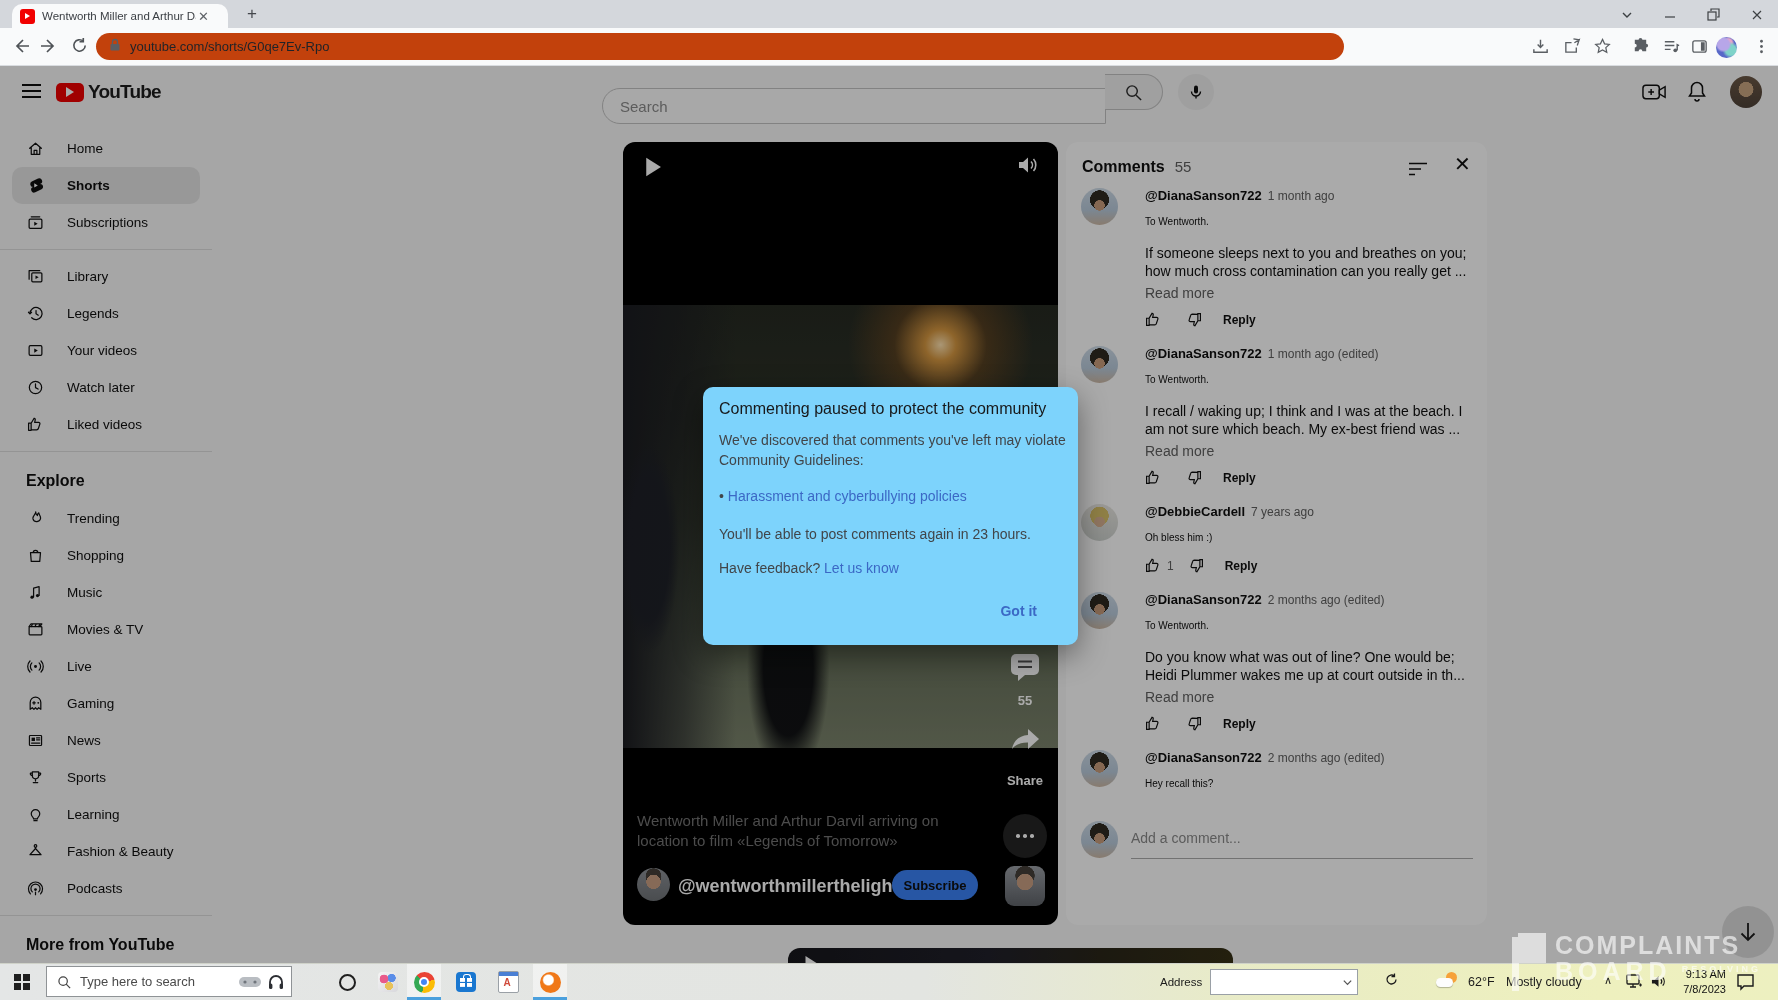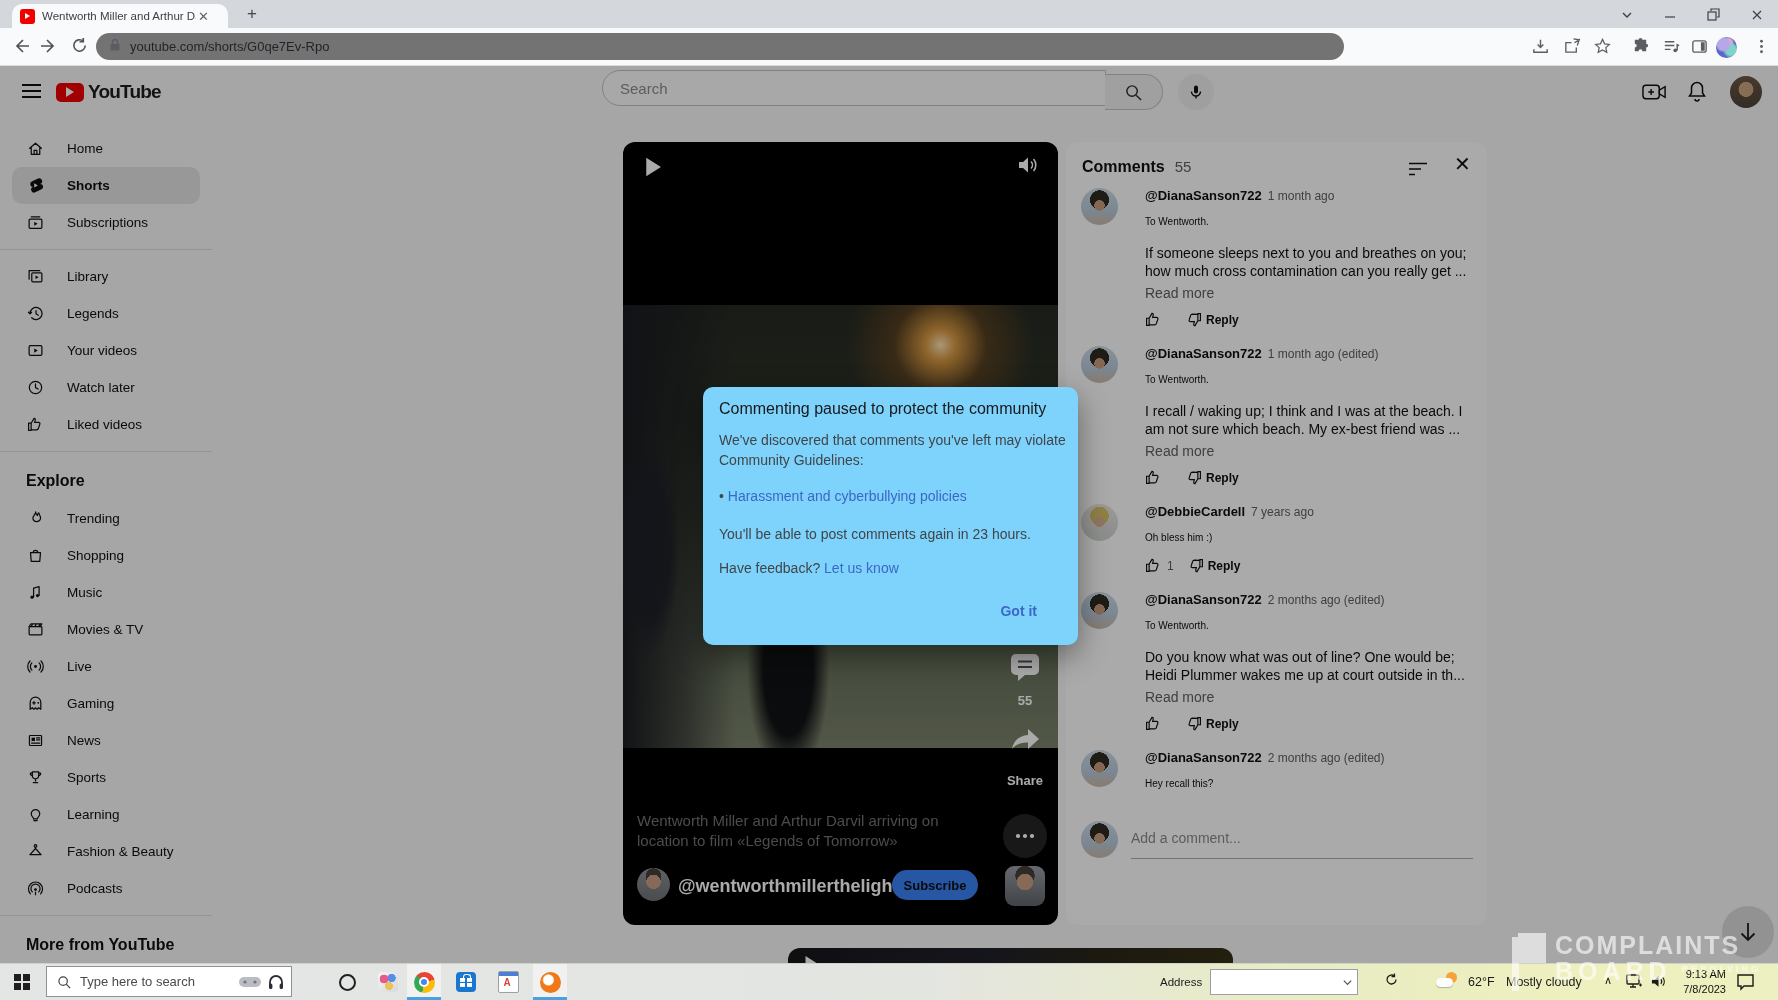--- a/index.html
+++ b/index.html
@@ -15,39 +15,39 @@
   .tab-title{font-size:11.5px;color:#3b3f44;white-space:nowrap;overflow:hidden;width:154px;}
   .tab-close{font-size:13px;color:#5f6368;margin-left:2px;line-height:1;}
   .newtab{position:absolute;left:243px;top:5px;width:18px;height:18px;color:#44474c;
     font-size:17px;line-height:18px;text-align:center;}
   .wc{position:absolute;top:5px;width:20px;height:18px;color:#3c4043;font-size:12px;
     text-align:center;line-height:18px;}
   .wc svg{vertical-align:middle;}
   #navbar{position:absolute;top:28px;left:0;width:1778px;height:38px;background:#f9fafb;
     border-bottom:1px solid #d9dce0;box-sizing:border-box;}
   .nav-ic{position:absolute;top:8px;width:22px;height:22px;color:#4f5357;text-align:center;}
-  .omnibox{position:absolute;left:96px;top:5px;width:1248px;height:27px;background:#737373;
+  .omnibox{position:absolute;left:96px;top:5px;width:1248px;height:27px;background:#c2410c;
     border-radius:14px;display:flex;align-items:center;padding-left:13px;box-sizing:border-box;}
   .url{font-size:13px;color:#1f2328;margin-left:9px;}
   .tool-ic{position:absolute;top:9px;width:20px;height:20px;color:#5a5e63;}
   .chrome-avatar{position:absolute;left:1716px;top:9px;width:21px;height:21px;border-radius:50%;
     background:radial-gradient(circle at 35% 35%, #b7a6e8 0 30%, transparent 42%),
       radial-gradient(circle at 70% 62%, #7fd3c9 0 26%, transparent 42%),
       radial-gradient(circle at 58% 28%, #e8a6c8 0 20%, transparent 32%),#5868c8;}
   
   #page{position:absolute;top:66px;left:0;width:1778px;height:897px;background:#f9f9f9;overflow:hidden;}
   
   .hamburger{position:absolute;left:22px;top:18px;width:19px;height:14px;display:flex;
     flex-direction:column;justify-content:space-between;}
   .hamburger i{display:block;height:1.8px;background:#0f0f0f;}
   .yt-logo{position:absolute;left:56px;top:15px;display:flex;align-items:center;}
   .yt-badge{width:28px;height:19px;background:#f10000;border-radius:5px;display:flex;align-items:center;justify-content:center;}
   .yt-badge i{display:block;width:0;height:0;border-left:8px solid #fff;border-top:5px solid transparent;border-bottom:5px solid transparent;}
   .yt-word{font-size:19px;font-weight:700;letter-spacing:-0.8px;color:#1d1d1d;margin-left:4px;}
-  .yt-search{position:absolute;left:602px;top:4px;width:504px;height:36px;border:1px solid #c4c4c4;
+  .yt-search{position:absolute;left:602px;top:22px;width:504px;height:36px;border:1px solid #c4c4c4;
     border-radius:18px 0 0 18px;background:#fdfdfd;box-sizing:border-box;display:flex;align-items:center;padding-left:17px;}
   .yt-search span{font-size:15px;color:#8b8b8b;}
   .yt-search-btn{position:absolute;left:1105px;top:8px;width:58px;height:36px;background:#f0f0f0;
     border:1px solid #c4c4c4;border-left:none;border-radius:0 18px 18px 0;box-sizing:border-box;
     display:flex;align-items:center;justify-content:center;color:#2c2c2c;}
   .yt-mic{position:absolute;left:1178px;top:8px;width:36px;height:36px;border-radius:50%;background:#efefef;
     display:flex;align-items:center;justify-content:center;color:#0f0f0f;}
   .hdr-ic{position:absolute;top:16px;color:#0f0f0f;}
   .yt-avatar{position:absolute;left:1730px;top:10px;width:32px;height:32px;border-radius:50%;
     background:radial-gradient(circle at 50% 42%, #caa580 0 30%, transparent 31%),linear-gradient(180deg,#6c5846,#4e4238);}
@@ -115,21 +115,21 @@
   .cm-author{font-weight:700;color:#0f0f0f;}
   .cm-time{font-size:12px;color:#606060;margin-left:6px;}
   .cm-sal{font-size:10px;color:#0f0f0f;margin-top:9px;line-height:18px;}
   .cm-text{font-size:14px;color:#0f0f0f;margin-top:14px;line-height:17.5px;width:336px;
     display:-webkit-box;-webkit-line-clamp:2;-webkit-box-orient:vertical;overflow:hidden;}
   .cm-more{font-size:14px;color:#606060;margin-top:5px;}
   .cm-acts{display:flex;align-items:center;margin-top:10px;}
   .cm-like,.cm-dislike{color:#0f0f0f;display:flex;}
   .cm-cnt{font-size:12px;color:#606060;margin:0 5px;min-width:5px;}
   .cm-dislike{margin-left:8px;}
-  .cm-reply{font-size:12px;font-weight:700;color:#0f0f0f;margin-left:4px;}
+  .cm-reply{font-size:12px;font-weight:700;color:#0f0f0f;margin-left:21px;}
   .add-row{display:flex;gap:13px;margin-top:28px;}
   .add-field{flex:1;font-size:14px;color:#8a8a8a;padding:9px 0 12px 0;border-bottom:1.5px solid #ababab;}
   
   #next-short{position:absolute;left:788px;top:882px;width:445px;height:80px;border-radius:12px 12px 0 0;
     background:
       radial-gradient(ellipse 26px 9px at 62% 55%, rgba(255,224,70,.95), transparent 70%),
       radial-gradient(ellipse 30px 10px at 76% 38%, rgba(255,224,70,.9), transparent 70%),
       radial-gradient(ellipse 34px 11px at 90% 55%, rgba(255,224,70,.9), transparent 70%),
       linear-gradient(90deg,#17171c,#20202a 45%,#2a2619 70%,#363016 100%);}
   .ns-play{position:absolute;left:16px;top:7px;}

